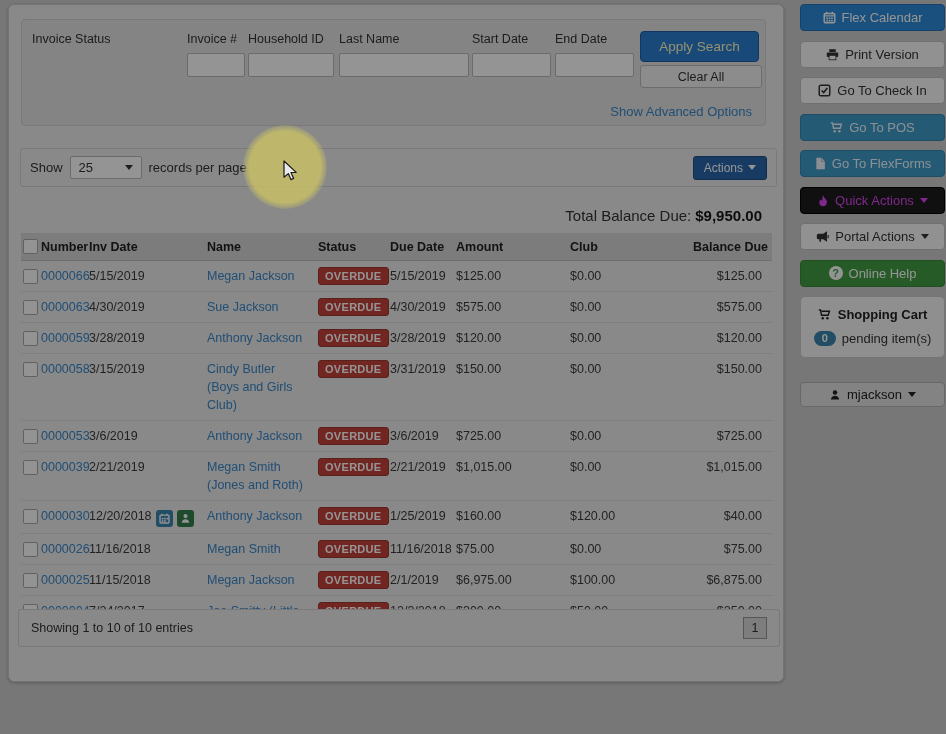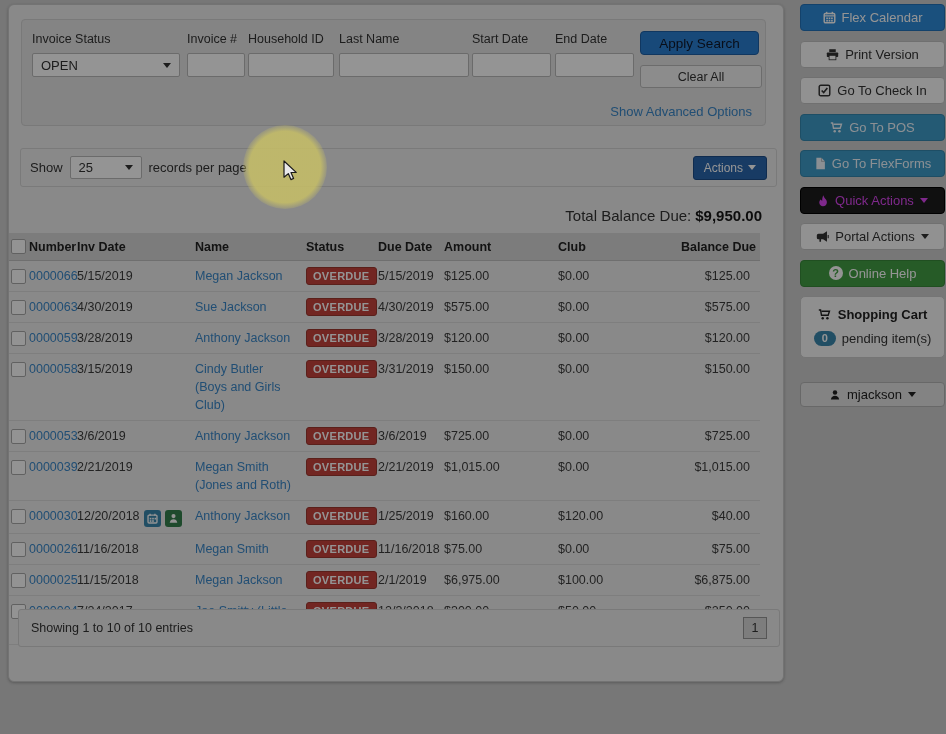--- a/index.html
+++ b/index.html
@@ -15,40 +15,40 @@
     border:1px solid #d0d0d0;border-radius:4px;box-sizing:border-box;}
   .fld{position:absolute;top:12px;}
   .flabel{font-size:12.5px;color:#333;margin-bottom:7px;white-space:nowrap;}
   .f0{left:10px;width:148px}.f1{left:165px;width:58px}.f2{left:226px;width:86px}
   .f3{left:317px;width:130px}.f4{left:450px;width:79px}.f5{left:533px;width:79px}
   .inp,.sel{box-sizing:border-box;width:100%;height:24px;background:#fff;border:1px solid #b9b9b9;border-radius:2px;}
   .inp{padding:0 5px;font:13px "Liberation Sans",sans-serif;color:#333;}
   .sel{display:flex;align-items:center;justify-content:space-between;padding:0 8px;font-size:13px;color:#333;cursor:pointer;}
   .caret{display:inline-block;width:0;height:0;border-left:4px solid transparent;border-right:4px solid transparent;
     border-top:5px solid currentColor;}
-  .apply-btn{position:absolute;left:618px;top:11px;width:119px;height:24px;background:var(--accent-blue);
-    border:1px solid #1e5fa6;border-radius:4px;color:#0f172a;font-size:13.5px;font-family:inherit;cursor:pointer;}
+  .apply-btn{position:absolute;left:618px;top:11px;width:119px;height:31px;background:var(--accent-blue);
+    border:1px solid #1e5fa6;border-radius:4px;color:#fef9c3;font-size:13.5px;font-family:inherit;cursor:pointer;}
   .clear-btn{position:absolute;left:618px;top:45px;width:122px;height:23px;background:#f1f1f1;
     border:1px solid #bbb;border-radius:3px;color:#333;font-size:12.5px;font-family:inherit;cursor:pointer;}
   .adv-link{position:absolute;right:13px;top:84px;font-size:13px;color:var(--link-blue);cursor:pointer;}
 
   
   .toolbar{position:absolute;left:11px;top:143px;width:757px;height:39px;background:#ededed;
     border:1px solid #d2d2d2;border-radius:3px;box-sizing:border-box;display:flex;align-items:center;padding:0 9px;}
   .tb-label{font-size:13px;color:#333;}
   .size-sel{width:72px;height:23px;margin:0 7px;}
   .actions-btn{margin-left:auto;height:24px;padding:0 10px;background:var(--actions-blue);border:1px solid #1d4d88;
     border-radius:3px;color:#fff;font-size:12px;font-family:inherit;display:flex;align-items:center;gap:5px;cursor:pointer;}
 
   
   .summary{position:absolute;right:21px;top:202px;font-size:15px;color:#333;}
   .summary b{color:#151515;margin-left:4px;}
 
   
-  .grid{position:absolute;left:0;top:228px;width:751px;border-collapse:collapse;table-layout:fixed;
+  .grid{position:absolute;left:12px;top:228px;width:751px;border-collapse:collapse;table-layout:fixed;
     font-size:12.5px;color:#3c3c3c;}
   .grid th{background:#d6d6d6;font-weight:bold;color:#222;height:25px;text-align:left;
     border-bottom:1px solid #bfbfbf;white-space:nowrap;}
   .grid td{border-bottom:1px solid #d9d9d9;padding-top:6px;padding-bottom:6px;vertical-align:top;
     white-space:nowrap;line-height:18px;}
   .grid td:nth-child(4){white-space:normal;}
   .grid th:nth-child(1),.grid td:nth-child(1){padding-left:2px;}
   .grid th:nth-child(2),.grid td:nth-child(2){padding-left:4px;}
   .grid th:nth-child(3),.grid td:nth-child(3){padding-left:4px;}
   .grid th:nth-child(4),.grid td:nth-child(4){padding-left:10px;}
@@ -108,24 +108,20 @@
 <div class="stage">
 
   <div class="main-card">
 
     <div class="search-panel" id="search-panel">
       <button class="apply-btn">Apply Search</button>
       <button class="clear-btn">Clear All</button>
       <a class="adv-link">Show Advanced Options</a>
     <div class="fld f0">
           <div class="flabel">Invoice Status</div>
-          <div class="sel">
-            <span>OPEN</span>
-            <span class="caret"></span>
-          </div>
         </div>
         <div class="fld f1"><div class="flabel">Invoice #</div><input class="inp" value="" style=""></div>
         <div class="fld f2"><div class="flabel">Household ID</div><input class="inp" value="" style=""></div>
         <div class="fld f3"><div class="flabel">Last Name</div><input class="inp" value="" style=""></div>
         <div class="fld f4"><div class="flabel">Start Date</div><input class="inp" value="" style=""></div>
         <div class="fld f5"><div class="flabel">End Date</div><input class="inp" value="" style=""></div>
       </div>
 
     <div class="toolbar">
       <span class="tb-label">Show</span>

